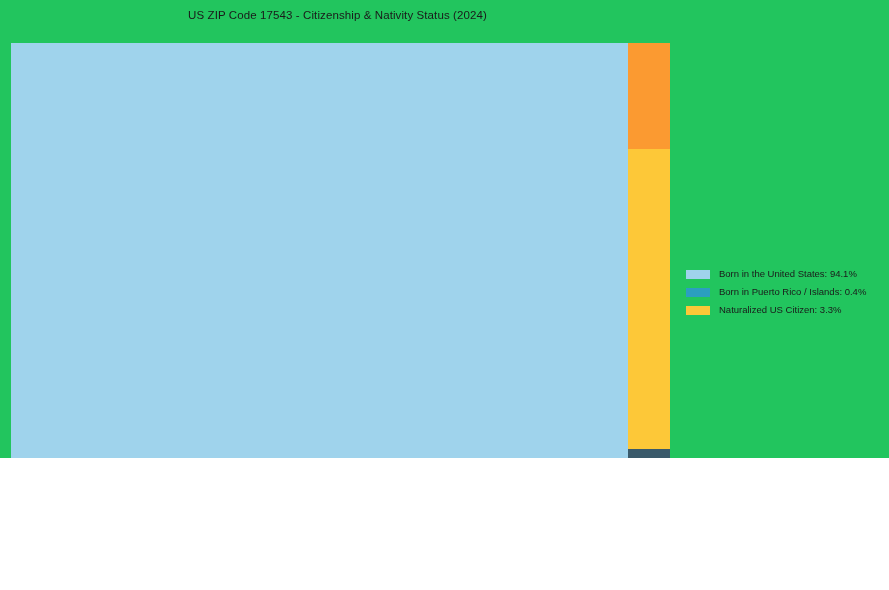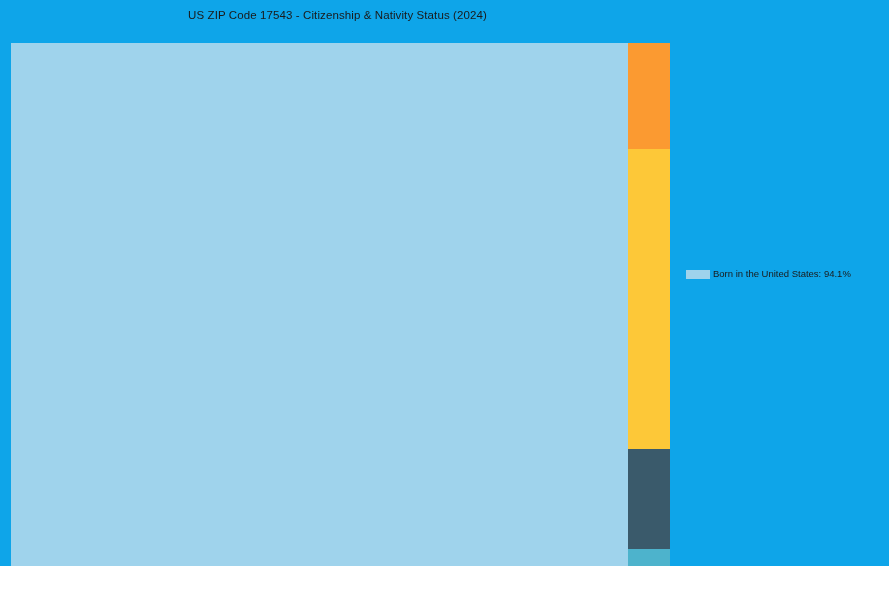--- a/index.html
+++ b/index.html
@@ -4,22 +4,22 @@
 <title>Citizenship &amp; Nativity Status</title>
 <style>
   html, body {
     margin: 0;
     padding: 0;
     background: #ffffff;
   }
   #page {
     position: relative;
     width: 889px;
-    height: 566px;
-    background: #0ea5e9;
+    height: 458px;
+    background: #22c55e;
     font-family: "Liberation Sans", "DejaVu Sans", sans-serif;
     overflow: hidden;
   }
 
   
   #chart-title {
     position: absolute;
     left: 0;
     top: 9px;
     width: 675px;
@@ -65,21 +65,21 @@
     align-items: center;
     height: 18px;
   }
   .legend-swatch {
     width: 24px;
     height: 9px;
     flex: 0 0 auto;
     display: block;
   }
   .legend-label {
-    margin-left: 3px;
+    margin-left: 9px;
     font-size: 9.5px;
     color: #1a1a1a;
     white-space: nowrap;
     line-height: 1;
   }
 </style>
 </head>
 <body>
 
 <div id="page">
@@ -99,15 +99,23 @@
       <div class="mosaic-cell" id="tile-puerto-rico" title="Born in Puerto Rico / Islands: 0.4%" style="background: rgb(77, 179, 204); height: 31px;"></div>
     </div>
 
   </div>
 
   <div id="legend">
     <div class="legend-row">
       <span class="legend-swatch" style="background: rgb(159, 211, 236);"></span>
       <span class="legend-label">Born in the United States: 94.1%</span>
     </div>
+    <div class="legend-row">
+      <span class="legend-swatch" style="background: rgb(43, 159, 192);"></span>
+      <span class="legend-label">Born in Puerto Rico / Islands: 0.4%</span>
+    </div>
+    <div class="legend-row">
+      <span class="legend-swatch" style="background: rgb(253, 200, 56);"></span>
+      <span class="legend-label">Naturalized US Citizen: 3.3%</span>
+    </div>
   </div>
 
 </div>
 
 </body></html>

